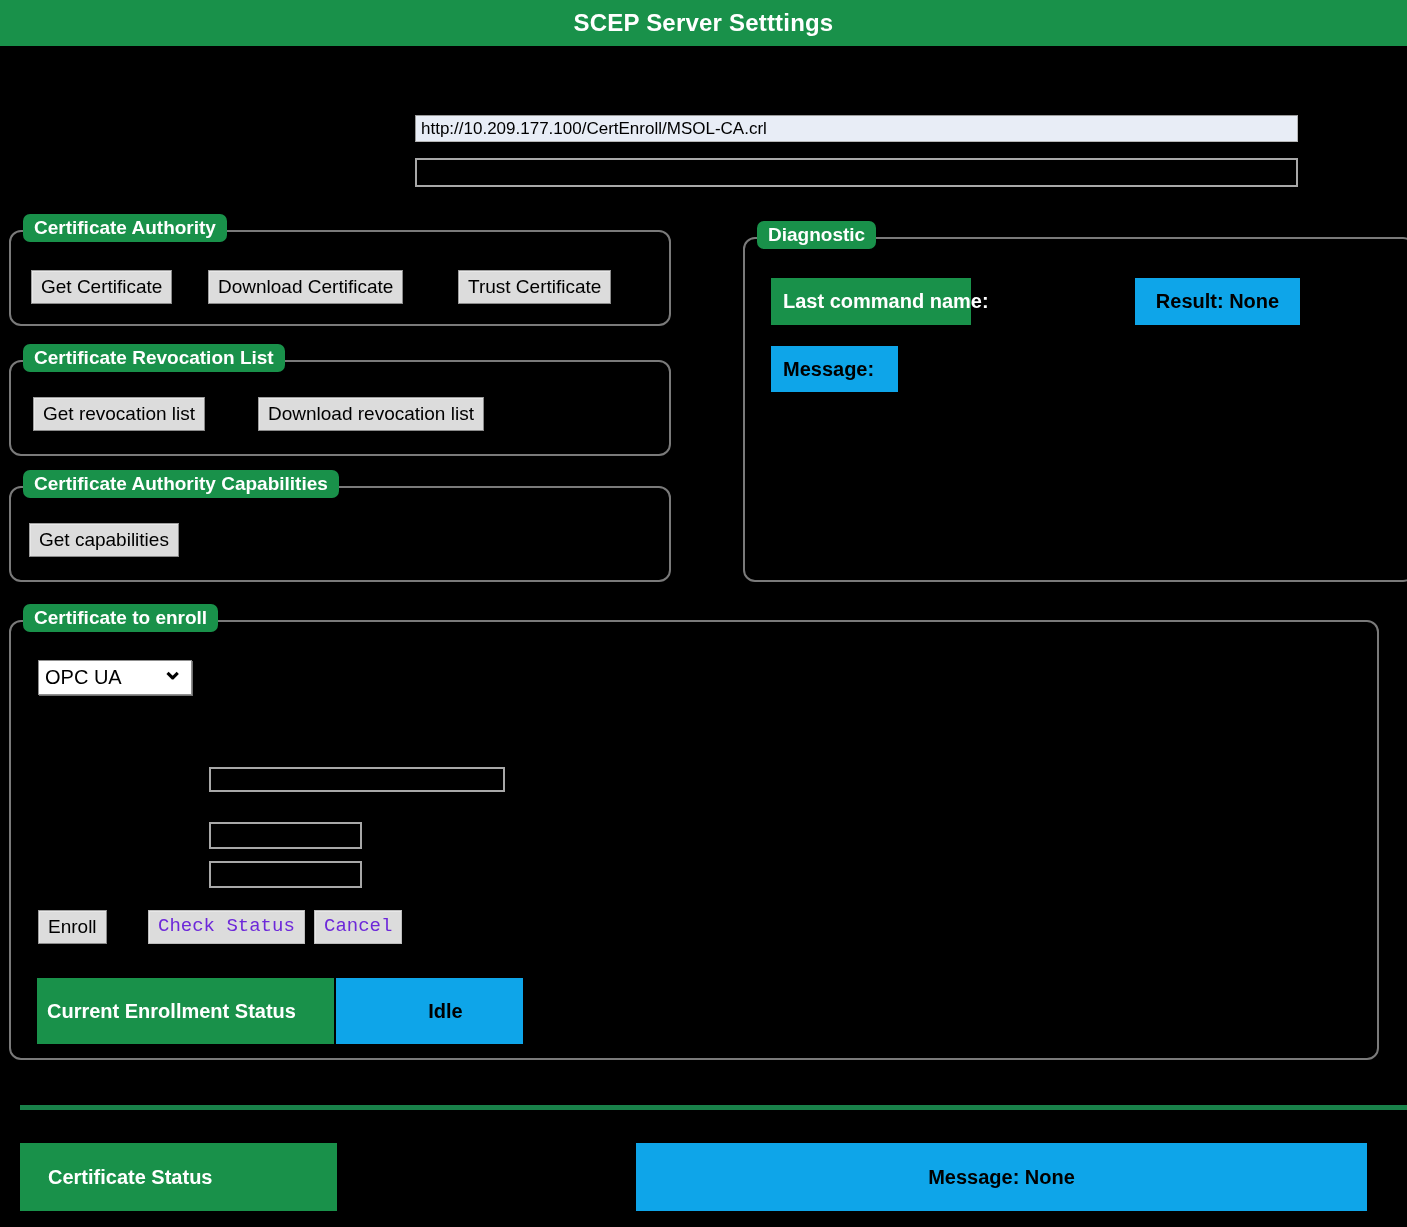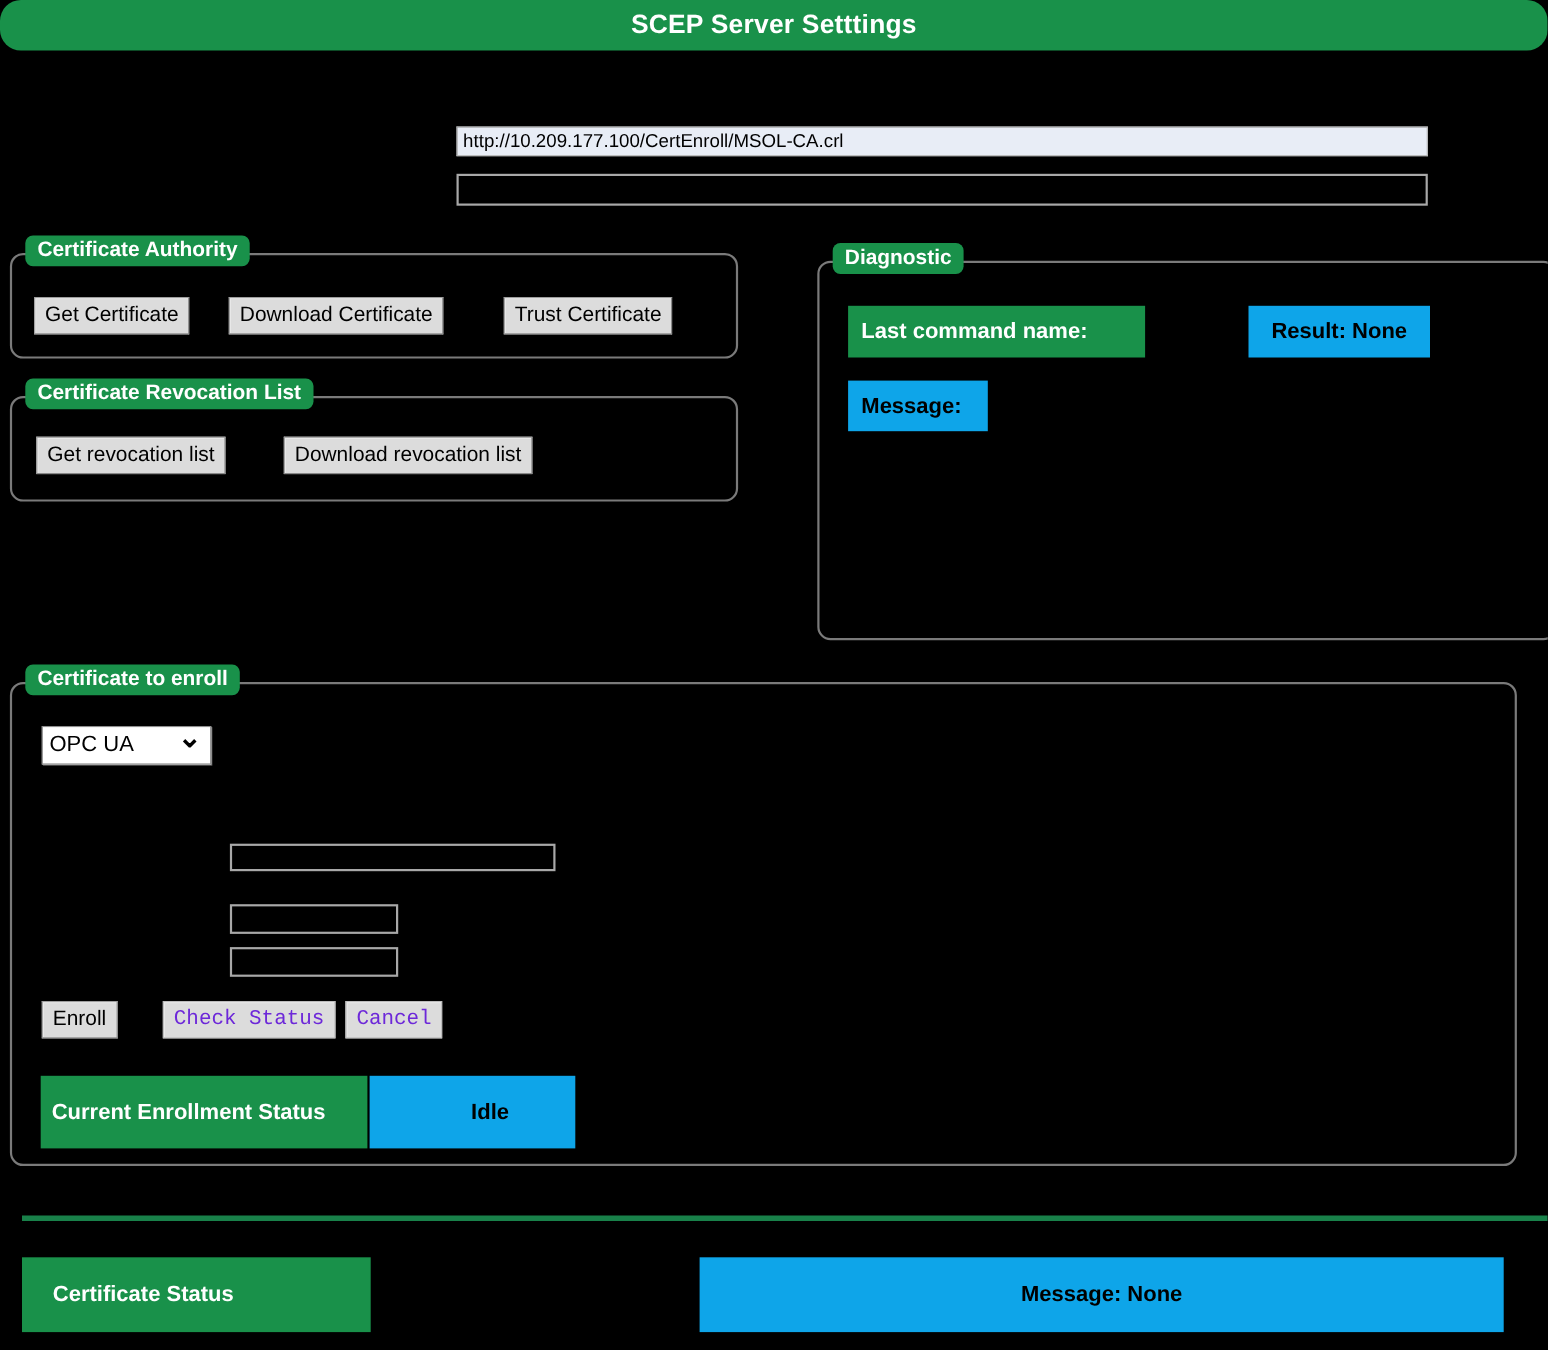--- a/index.html
+++ b/index.html
@@ -19,21 +19,20 @@
 
   
   .titlebar {
     position: absolute;
     left: 0; top: 0;
     width: 1407px; height: 46px;
     background: #19914a;
     display: flex;
     align-items: center;
     justify-content: center;
-    border-radius: 19px;
   }
   .titlebar .title {
     color: #ffffff;
     font-size: 24px;
     font-weight: bold;
     letter-spacing: 0.2px;
   }
 
   
   .url-field {
@@ -179,25 +178,29 @@
     <div class="btn" style="left:197px; top:38px;">Download Certificate</div>
     <div class="btn" style="left:447px; top:38px;">Trust Certificate</div>
   </div>
 
   <div class="group" style="left:9px; top:360px; width:662px; height:96px;">
     <span class="legend">Certificate Revocation List</span>
     <div class="btn" style="left:22px; top:35px;">Get revocation list</div>
     <div class="btn" style="left:247px; top:35px;">Download revocation list</div>
   </div>
 
+  <div class="group" style="left:9px; top:486px; width:662px; height:96px;">
+    <span class="legend">Certificate Authority Capabilities</span>
+    <div class="btn" style="left:18px; top:35px;">Get capabilities</div>
+  </div>
 
   <div class="group" style="left:707px; top:237px; width:672px; height:345px;margin-left:36px;">
     <span class="legend">Diagnostic</span>
 
-    <div class="lbl-green" style="left:26px; top:39px; width:270px; height:47px;">Last command name:</div>
+    <div class="lbl-green" style="left:26px; top:39px; width:200px; height:47px;">Last command name:</div>
 
     <div class="lbl-grey center" style="left:390px; top:39px; width:165px; height:47px;">Result: None</div>
 
     <div class="lbl-grey left" style="left:26px; top:107px; width:127px; height:46px;">Message:</div>
   </div>
 
   <div class="group" style="left:9px; top:620px; width:1370px; height:440px;">
     <span class="legend">Certificate to enroll</span>
 
     <div class="select" style="left:27px; top:38px;gap:40px;">

